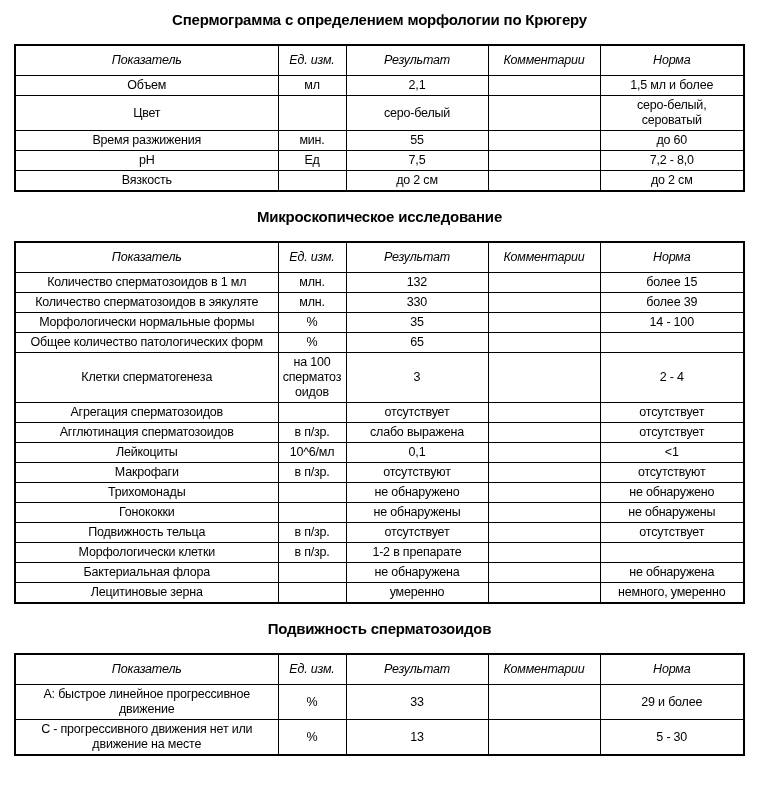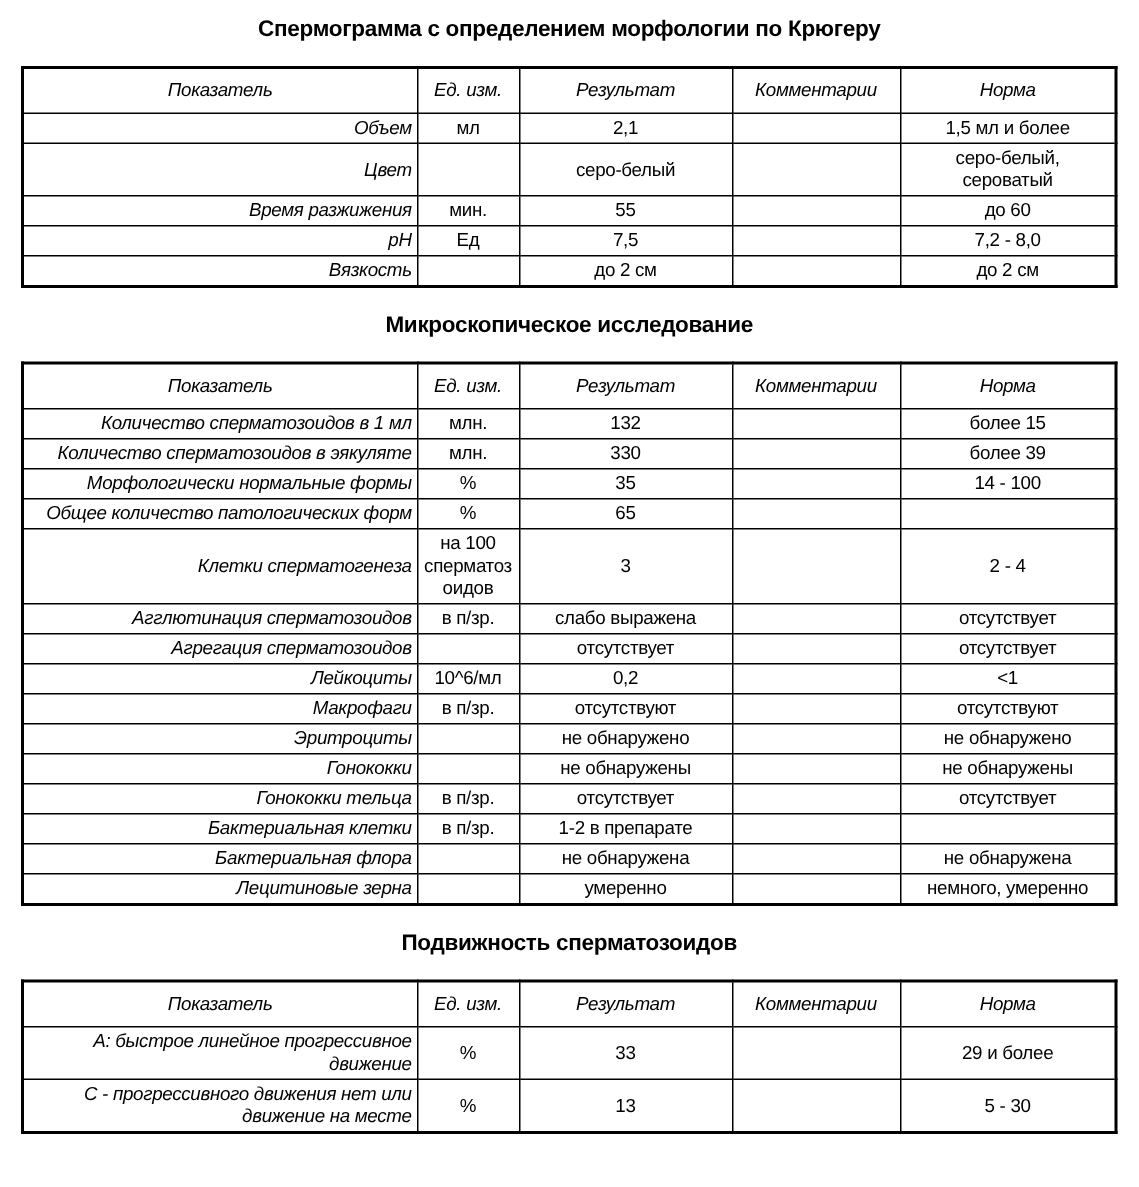--- a/index.html
+++ b/index.html
@@ -49,22 +49,21 @@
     text-align: center;
     padding: 7px 2px;
   }
   .report-table td {
     padding: 2px 3px;
     text-align: center;
     white-space: pre-line;
     vertical-align: middle;
   }
   .report-table td.col-indicator {
-    text-align: right;
-    font-style: italic;
+    text-align: center;
   }
   .report-table td.col-unit {
     overflow-wrap: anywhere;
   }
 </style>
 </head>
 <body>
 
 <main>
 
@@ -179,70 +178,70 @@
           <tr>
             <td class="col-indicator">Клетки сперматогенеза</td>
             <td class="col-unit">на 100
 сперматоз
 оидов</td>
             <td class="col-result">3</td>
             <td class="col-comments"></td>
             <td class="col-norm">2 - 4</td>
           </tr>
           <tr>
+            <td class="col-indicator">Агрегация сперматозоидов</td>
+            <td class="col-unit"></td>
+            <td class="col-result">отсутствует</td>
+            <td class="col-comments"></td>
+            <td class="col-norm">отсутствует</td>
+          </tr>
+          <tr>
             <td class="col-indicator">Агглютинация сперматозоидов</td>
             <td class="col-unit">в п/зр.</td>
             <td class="col-result">слабо выражена</td>
             <td class="col-comments"></td>
             <td class="col-norm">отсутствует</td>
           </tr>
           <tr>
-            <td class="col-indicator">Агрегация сперматозоидов</td>
-            <td class="col-unit"></td>
-            <td class="col-result">отсутствует</td>
-            <td class="col-comments"></td>
-            <td class="col-norm">отсутствует</td>
-          </tr>
-          <tr>
             <td class="col-indicator">Лейкоциты</td>
             <td class="col-unit">10^6/мл</td>
-            <td class="col-result">0,2</td>
+            <td class="col-result">0,1</td>
             <td class="col-comments"></td>
             <td class="col-norm">&lt;1</td>
           </tr>
           <tr>
             <td class="col-indicator">Макрофаги</td>
             <td class="col-unit">в п/зр.</td>
             <td class="col-result">отсутствуют</td>
             <td class="col-comments"></td>
             <td class="col-norm">отсутствуют</td>
           </tr>
           <tr>
-            <td class="col-indicator">Эритроциты</td>
+            <td class="col-indicator">Трихомонады</td>
             <td class="col-unit"></td>
             <td class="col-result">не обнаружено</td>
             <td class="col-comments"></td>
             <td class="col-norm">не обнаружено</td>
           </tr>
           <tr>
             <td class="col-indicator">Гонококки</td>
             <td class="col-unit"></td>
             <td class="col-result">не обнаружены</td>
             <td class="col-comments"></td>
             <td class="col-norm">не обнаружены</td>
           </tr>
           <tr>
-            <td class="col-indicator">Гонококки тельца</td>
+            <td class="col-indicator">Подвижность тельца</td>
             <td class="col-unit">в п/зр.</td>
             <td class="col-result">отсутствует</td>
             <td class="col-comments"></td>
             <td class="col-norm">отсутствует</td>
           </tr>
           <tr>
-            <td class="col-indicator">Бактериальная клетки</td>
+            <td class="col-indicator">Морфологически клетки</td>
             <td class="col-unit">в п/зр.</td>
             <td class="col-result">1-2 в препарате</td>
             <td class="col-comments"></td>
             <td class="col-norm"></td>
           </tr>
           <tr>
             <td class="col-indicator">Бактериальная флора</td>
             <td class="col-unit"></td>
             <td class="col-result">не обнаружена</td>
             <td class="col-comments"></td>

